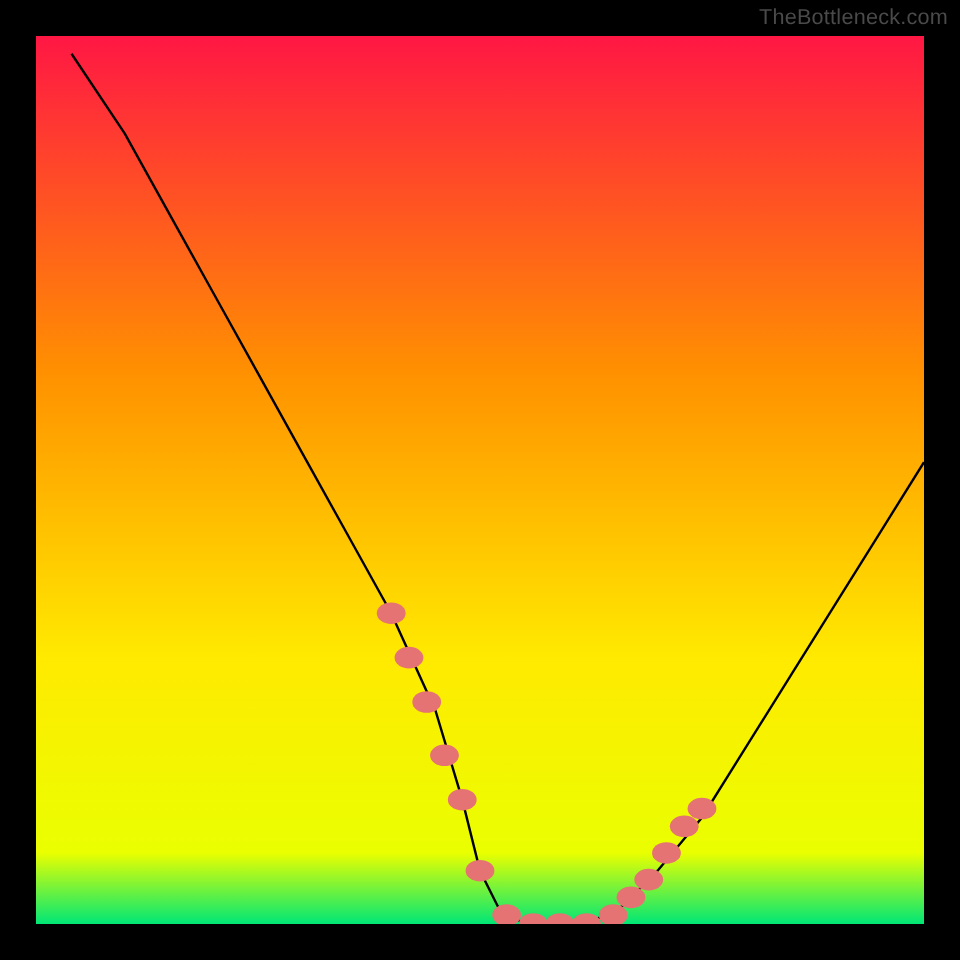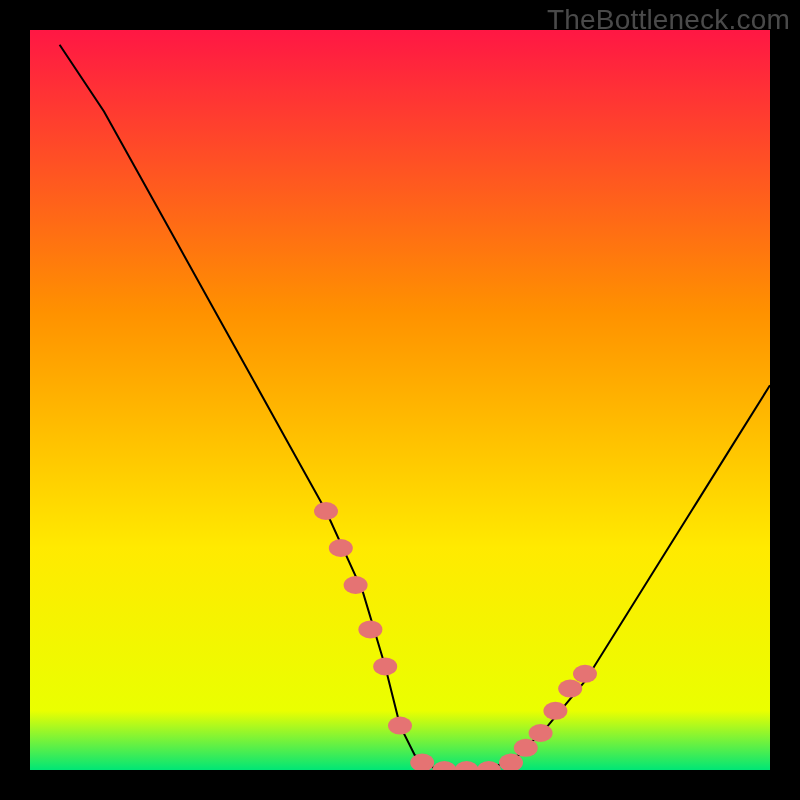--- a/index.html
+++ b/index.html
@@ -9,21 +9,21 @@
     background: #000;
     font-family: Arial, Helvetica, sans-serif;
     position: relative;
     overflow: hidden;
   }
   .watermark {
     position: absolute;
     top: 4px;
     right: 10px;
     color: #4a4a4a;
-    font-size: 28px;
+    font-size: 18px;
     font-weight: 500;
     z-index: 10;
     letter-spacing: 0.2px;
   }
   .plot-area {
     position: absolute;
     left: 30px;
     top: 30px;
     width: 740px;
     height: 740px;

